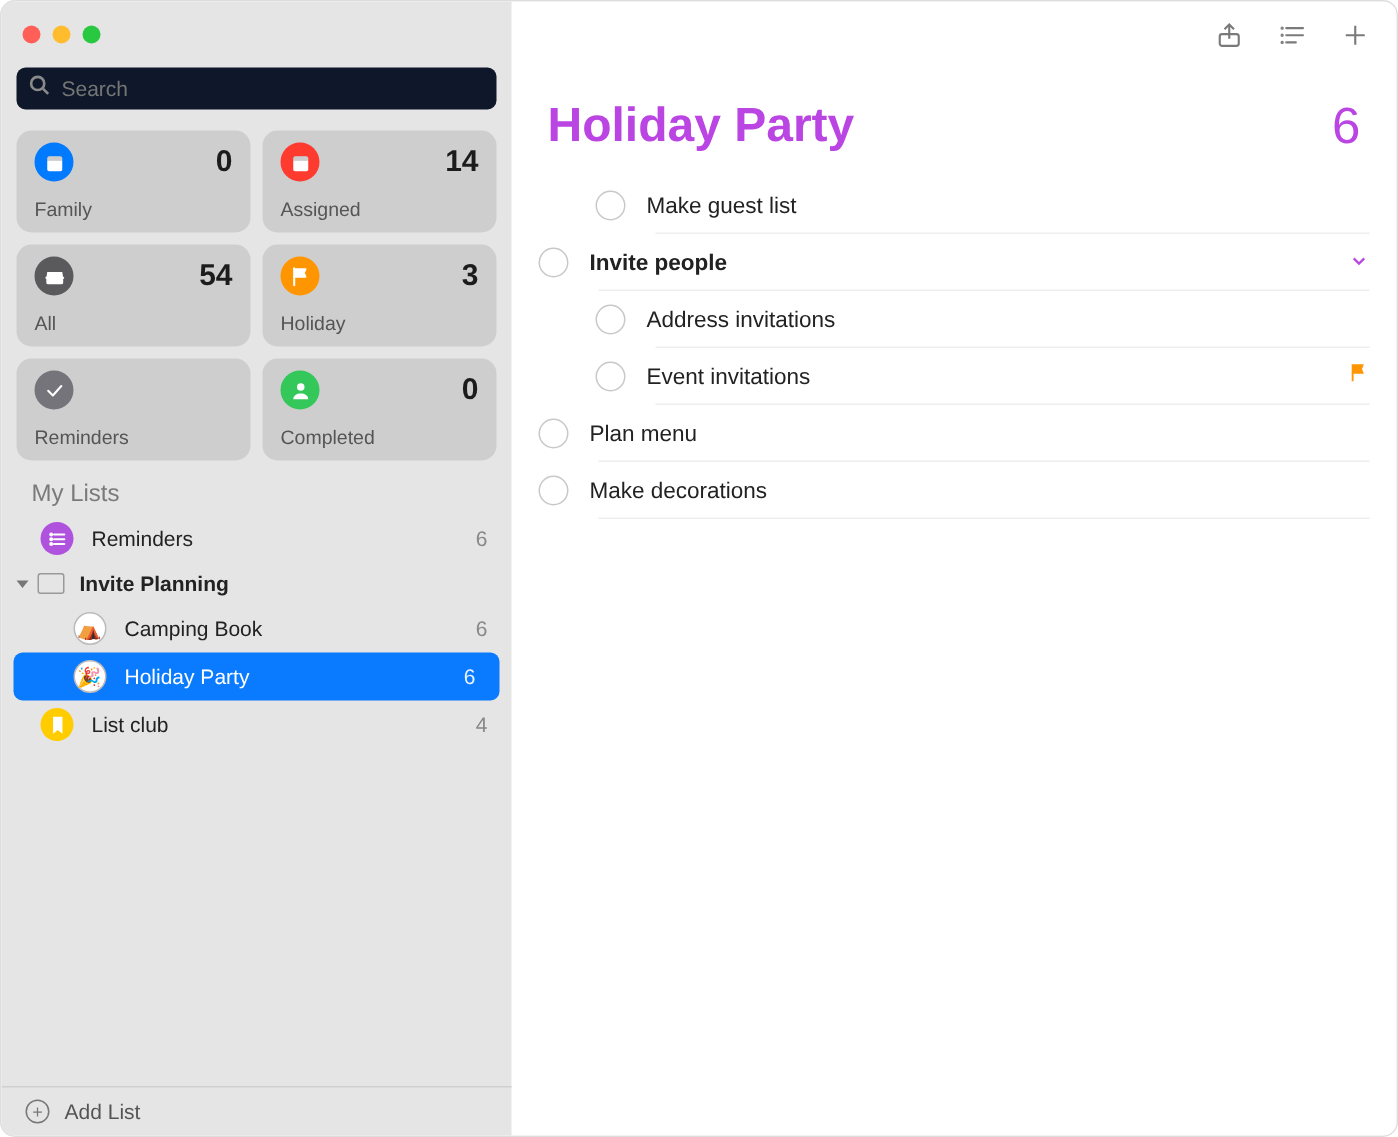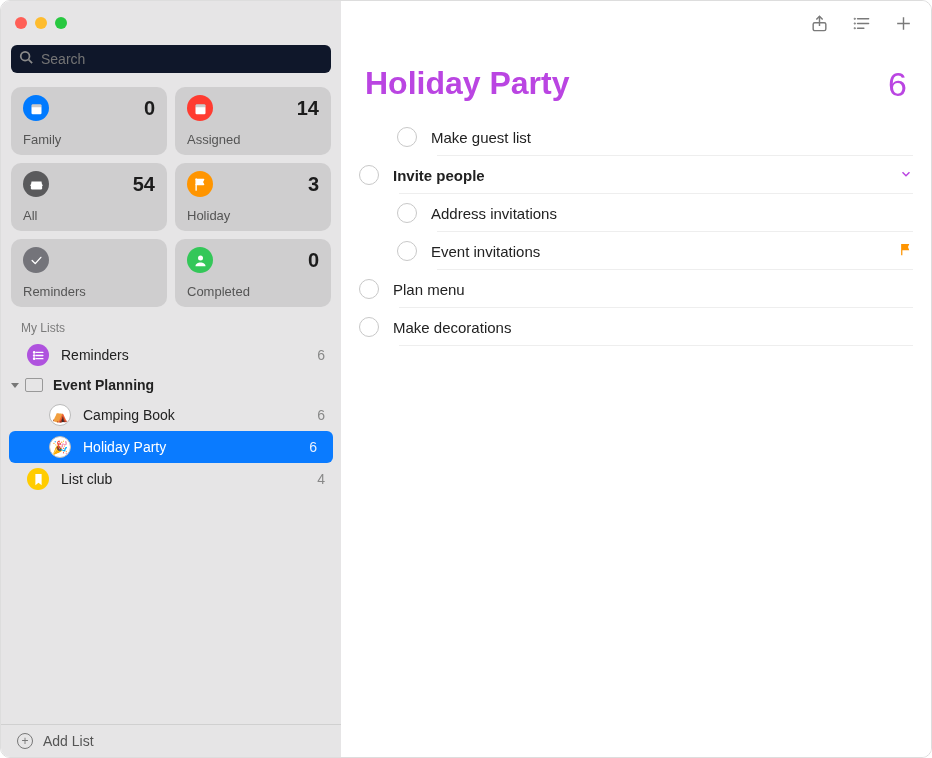--- a/index.html
+++ b/index.html
@@ -85,21 +85,21 @@
   .bg-blue { background:#007aff; }
   .bg-red { background:#ff3b30; }
   .bg-grey { background:#5a5a5c; }
   .bg-orange { background:#ff9500; }
   .bg-greycheck { background:#74747a; }
   .bg-green { background:#34c759; }
   .bg-purple { background:#af52de; }
   .bg-yellow { background:#ffcc00; }
 
   .section-title {
-    font-size: 12px; color: #7a7a7a; padding: 4px 20px 4px 20px;
+    font-size: 16px; color: #7a7a7a; padding: 4px 20px 4px 20px;
   }
   .list-area {
     flex: 1;
     overflow: hidden;
     padding-top: 2px;
   }
   .list-row {
     display: flex; align-items: center;
     padding: 5px 16px 5px 26px;
     font-size: 14px;
@@ -312,21 +312,21 @@
             </div>
             <span>Reminders</span>
             <span class="spacer"></span>
             <span class="count">6</span>
           </div>
         </div>
       <div id="lists-group">
           <div class="group-row">
             <span class="chevron-down"></span>
             <span class="folder-icon"></span>
-            <span>Event Planning</span>
+            <span>Invite Planning</span>
           </div>
           <div class="list-row child-row">
             <div class="list-icon outline">⛺</div>
             <span>Camping Book</span>
             <span class="spacer"></span>
             <span class="count">6</span>
           </div>
           <div class="list-row child-row selected">
             <div class="list-icon outline">🎉</div>
             <span>Holiday Party</span>

